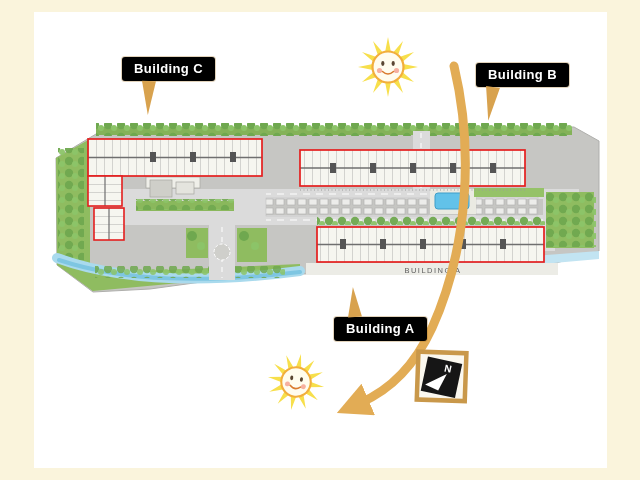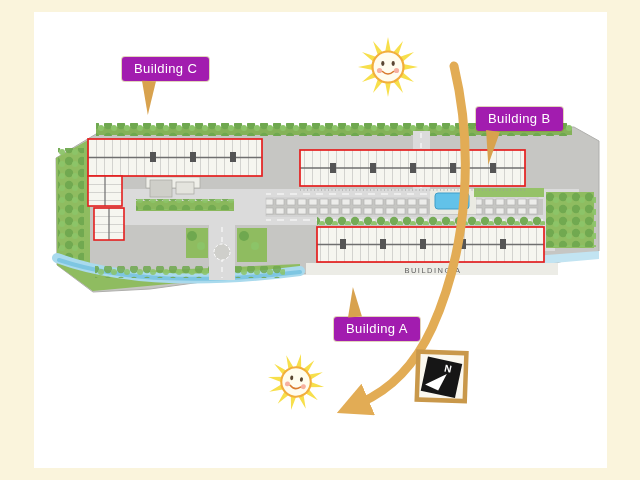--- a/index.html
+++ b/index.html
@@ -5,31 +5,31 @@
   * { margin:0; padding:0; box-sizing:border-box; }
   html,body { width:640px; height:480px; }
   body { font-family:"Liberation Sans", sans-serif; background:#ffffff; }
 
   .stage { position:relative; width:640px; height:480px; background:#FAF4DC; overflow:hidden; }
   .panel { position:absolute; left:34px; top:12px; width:573px; height:456px; background:#ffffff; }
 
   svg.scene { position:absolute; left:0; top:0; width:640px; height:480px; }
 
   .callout {
-    position:absolute; background:#a21caf; color:#ffffff;
-    font-weight:normal; font-size:13px; line-height:16px;
+    position:absolute; background:#000000; color:#ffffff;
+    font-weight:bold; font-size:13px; line-height:16px;
     padding:4px 12px; border-radius:3px; letter-spacing:.4px;
     box-shadow:0 0 0 1px rgba(160,110,30,.30);
     white-space:nowrap;
   }
   .tail { position:absolute; width:0; height:0; }
   .tail.down { top:100%; border-left:7px solid transparent; border-right:7px solid transparent; border-top:34px solid #D8A24E; }
   .tail.up   { bottom:100%; border-left:7px solid transparent; border-right:7px solid transparent; border-bottom:30px solid #D8A24E; }
   #callout-c { left:122px; top:57px; }
-  #callout-b { left:476px; top:63px;margin-top:44px; }
+  #callout-b { left:476px; top:63px; }
   #callout-a { left:334px; top:317px; }
   #callout-c .tail { left:20px; transform-origin:top center; transform:rotate(2deg); }
   #callout-b .tail { left:10px; transform-origin:top center; transform:rotate(8deg); }
   #callout-a .tail { left:14px; transform-origin:bottom center; transform:rotate(-4deg); }
 </style>
 </head>
 <body>
 
 <div class="stage">
   <div class="panel"></div>

